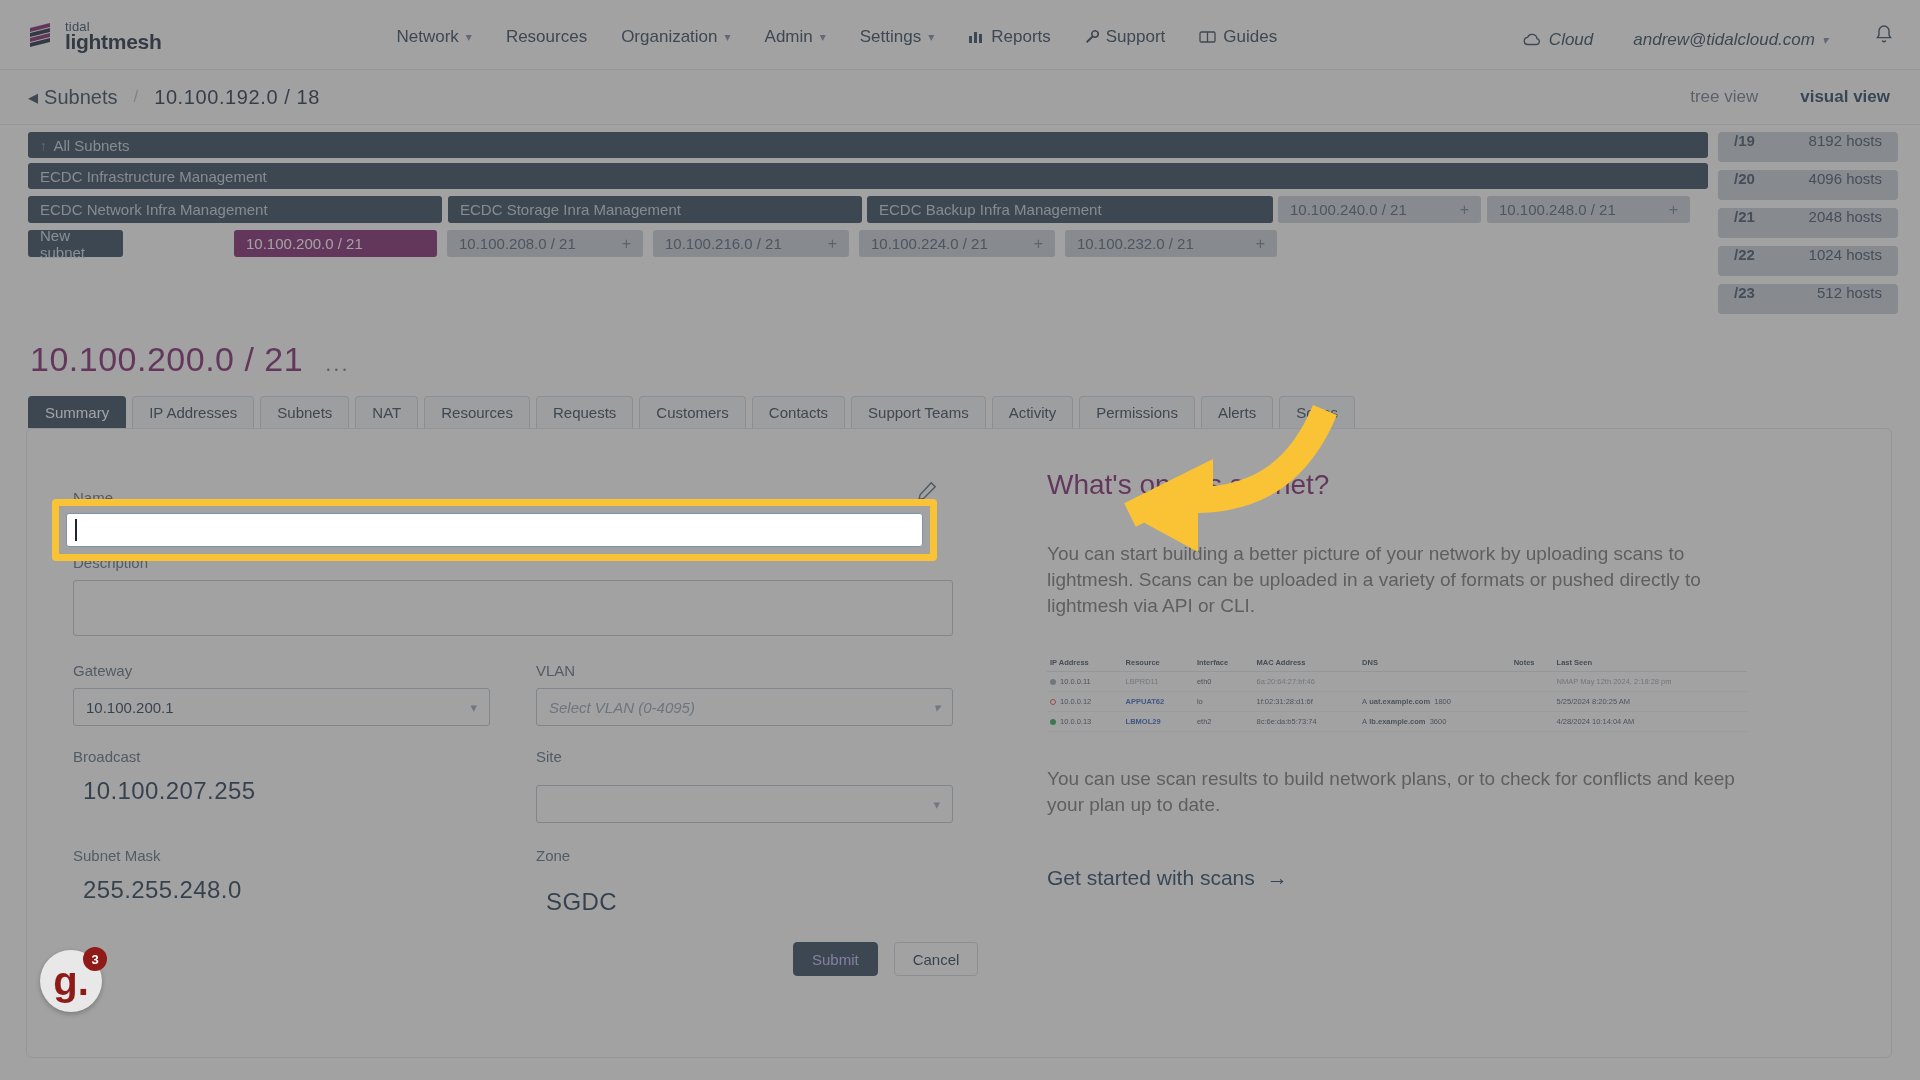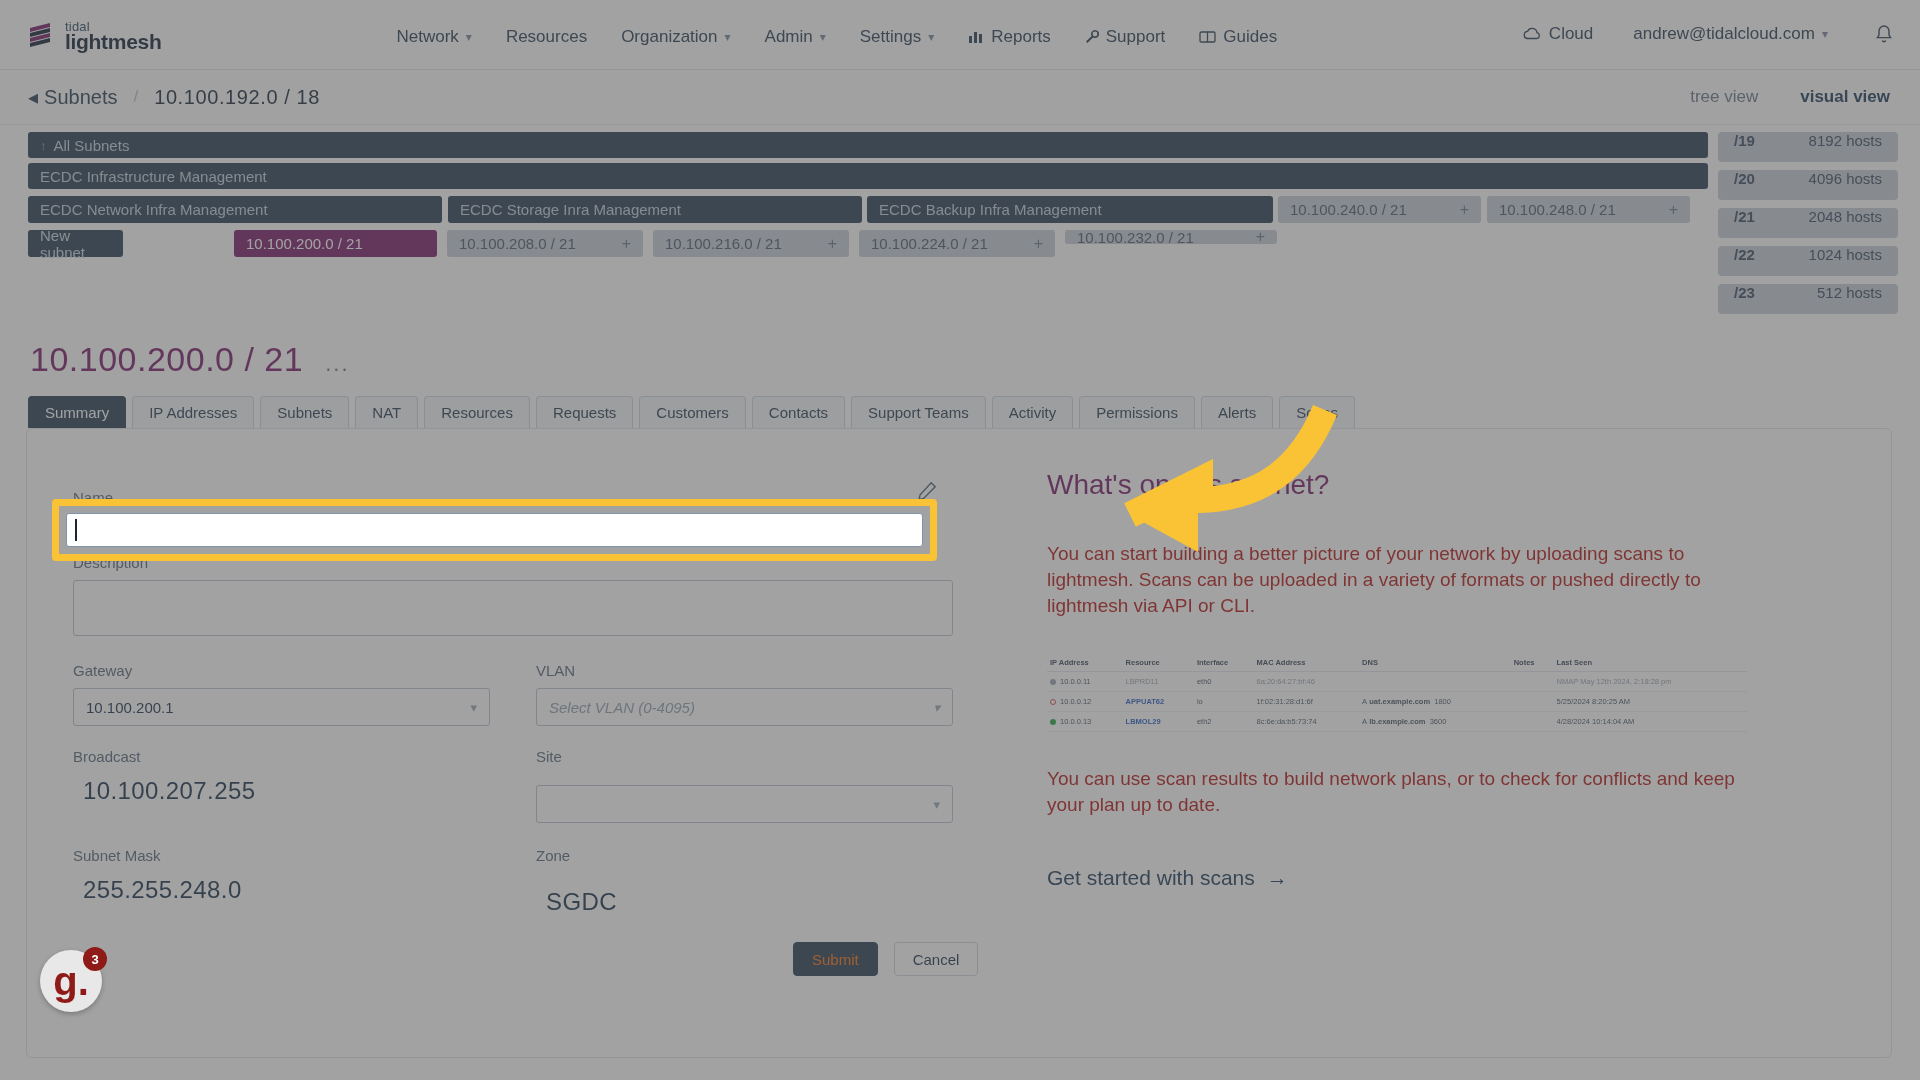--- a/index.html
+++ b/index.html
@@ -38,21 +38,21 @@
   .brand-top { font-size: 13px; color: #2a4b66; letter-spacing: .2px; }
   .brand-bot { font-size: 21px; color: #17263a; font-weight: 600; letter-spacing: -.3px; margin-top: -2px;}
   .navitems { display: flex; align-items: center; margin-left: 235px; }
   .navitem {
     display: flex; align-items: center; gap: 7px;
     font-size: 17px; color: #2d4358;
     margin-right: 34px; white-space: nowrap;
   }
   .navitem .caret { font-size: 12px; color: #7b8aa0; }
   .navitem .ic { display: inline-flex; align-items: center; }
-  .navright { display: flex; align-items: flex-start; margin-left: auto; margin-right: 26px; }
+  .navright { display: flex; align-items: flex-end; margin-left: auto; margin-right: 26px; font-style: italic; }
   .navright .navitem { margin-right: 40px; }
   .bell { margin-left: 6px; }
 
   
   .crumbbar {
     position: absolute; left: 0; top: 70px;
     width: 1920px; height: 55px;
     background: #fdfdfd;
     border-bottom: 1px solid #e7eaee;
     display: flex; align-items: center;
@@ -145,26 +145,26 @@
   .selbox { display: flex; align-items: center; justify-content: space-between; }
   .selbox.ph { color: #93a1b1; font-style: italic; }
   .selbox .chev { color: #9aa7b5; font-size: 13px; }
   textarea.txt { height: 56px; padding-top: 8px; resize: none; }
   .btn {
     height: 34px; padding: 0 18px;
     border-radius: 4px; font-size: 15px;
     display: inline-flex; align-items: center;
     border: 1px solid #cfd6de; background: #fff; color: #1f3550;
   }
-  .btn.primary { background: #2b4258; color: #f97316; border-color: #2b4258; }
+  .btn.primary { background: #2b4258; color: #c4b5fd; border-color: #2b4258; }
 
   
   .rpanel { position: absolute; left: 1020px; top: 40px; width: 760px; }
   .rtitle { font-size: 28px; color: #7b1f6e; }
-  .rtext { font-size: 19px; color: #b91c1c; line-height: 1.38; width: 710px; }
+  .rtext { font-size: 19px; color: #737373; line-height: 1.38; width: 710px; }
   .rlink { font-size: 21px; color: #23405e; display: flex; align-items: center; gap: 12px;}
 
   
   .mini { width: 700px; font-size: 7.5px; color: #4c5a6a; border-collapse: collapse; }
   .mini th { text-align: left; font-weight: 700; font-size: 7.5px; color: #3d4b5c; padding: 4px 3px; border-bottom: 1px solid #e3e7ec;}
   .mini td { padding: 5px 3px; border-bottom: 1px solid #eef1f4; white-space: nowrap;}
   .mini .res { color: #2f63c8; font-weight: 700; }
   .mini .muted { color: #9aa5b1; }
   .dot { display:inline-block; width:6px; height:6px; border-radius:50%; margin-right:4px; vertical-align: middle;}
 
@@ -351,21 +351,21 @@
       <span class="plus">+</span>
       </div>
     <div class="pill" style="left:653px; top:98px; width:196px; height:27px;">
       <span>10.100.216.0 / 21</span>
       <span class="plus">+</span>
       </div>
     <div class="pill" style="left:859px; top:98px; width:196px; height:27px;">
       <span>10.100.224.0 / 21</span>
       <span class="plus">+</span>
       </div>
-    <div class="pill" style="left:1065px; top:98px; width:212px; height:14px;">
+    <div class="pill" style="left:1065px; top:98px; width:212px; height:27px;">
       <span>10.100.232.0 / 21</span>
       <span class="plus">+</span>
       </div>
 
     <div class="legend">
       <div class="legrow">
         <b>/19</b>
         <span>8192 hosts</span>
         </div>
       <div class="legrow">

